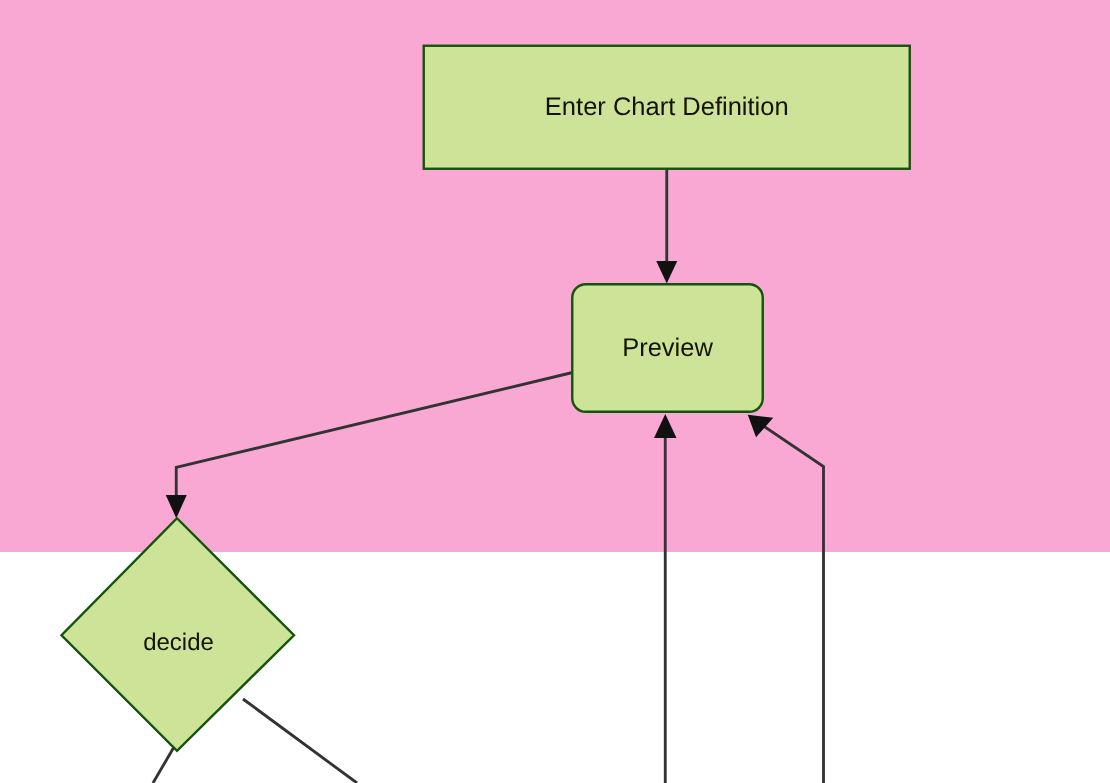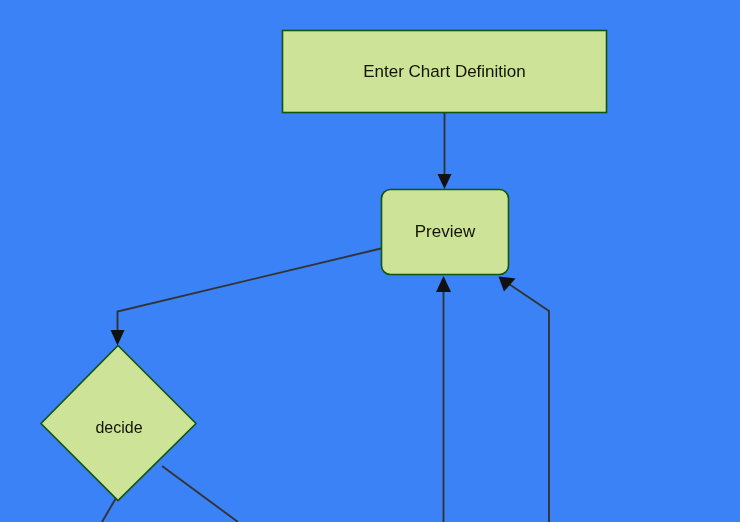--- a/index.html
+++ b/index.html
@@ -9,22 +9,22 @@
   }
   body {
     width: 740px;
     height: 522px;
     overflow: hidden;
     font-family: "Liberation Sans", sans-serif;
   }
   #diagram-root {
     position: relative;
     width: 740px;
-    height: 522px;
-    background: #3b82f6;
+    height: 368px;
+    background: #f9a8d4;
   }
   #flowchart-svg {
     position: absolute;
     top: 0;
     left: 0;
     width: 740px;
     height: 522px;
     display: block;
   }
   .node-shape {

